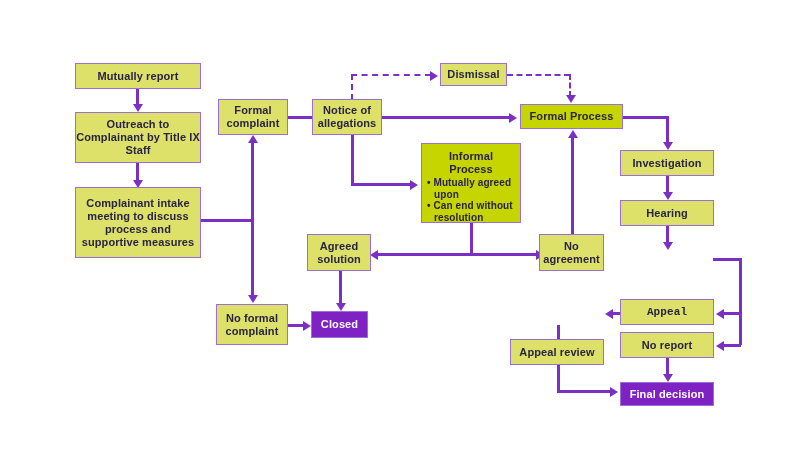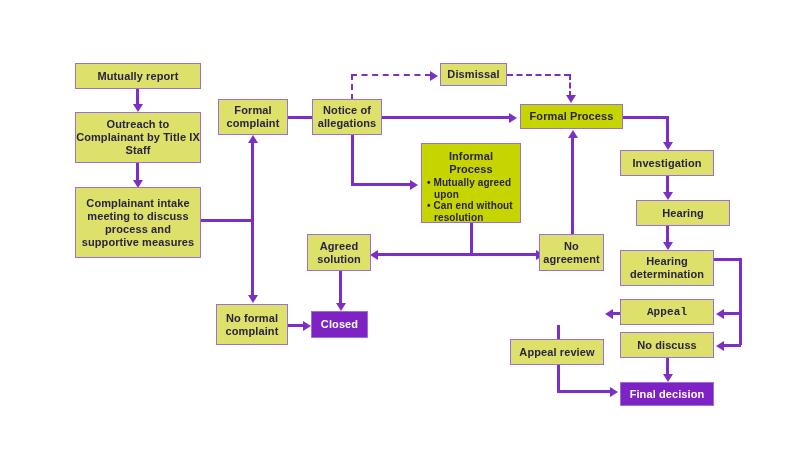--- a/index.html
+++ b/index.html
@@ -243,34 +243,31 @@
   </div>
 
   <div class="node" style="left:539px; top:234px; width:65px; height:37px;">
     <span>No agreement</span>
   </div>
 
   <div class="node" style="left:620px; top:150px; width:94px; height:26px;">
     <span>Investigation</span>
   </div>
 
-  <div class="node" style="left:620px; top:200px; width:94px; height:26px;margin-left:16px;">
+  <div class="node" style="left:620px; top:200px; width:94px; height:26px;">
     <span>Hearing</span>
   </div>
 
-  <div class="node" style="left:620px; top:250px; width:94px; height:36px;">
-    <span>Hearing determination</span>
-  </div>
 
   <div class="node" style="left:620px; top:299px; width:94px; height:26px;font-family:Liberation Mono, monospace;">
     <span>Appeal</span>
   </div>
 
   <div class="node" style="left:620px; top:332px; width:94px; height:26px;">
-    <span>No discuss</span>
+    <span>No report</span>
   </div>
 
   <div class="node" style="left:510px; top:299px; width:94px; height:26px;margin-top:40px;">
     <span>Appeal review</span>
   </div>
 
   <div class="node purple" style="left:620px; top:382px; width:94px; height:24px;">
     <span>Final decision</span>
   </div>
 

